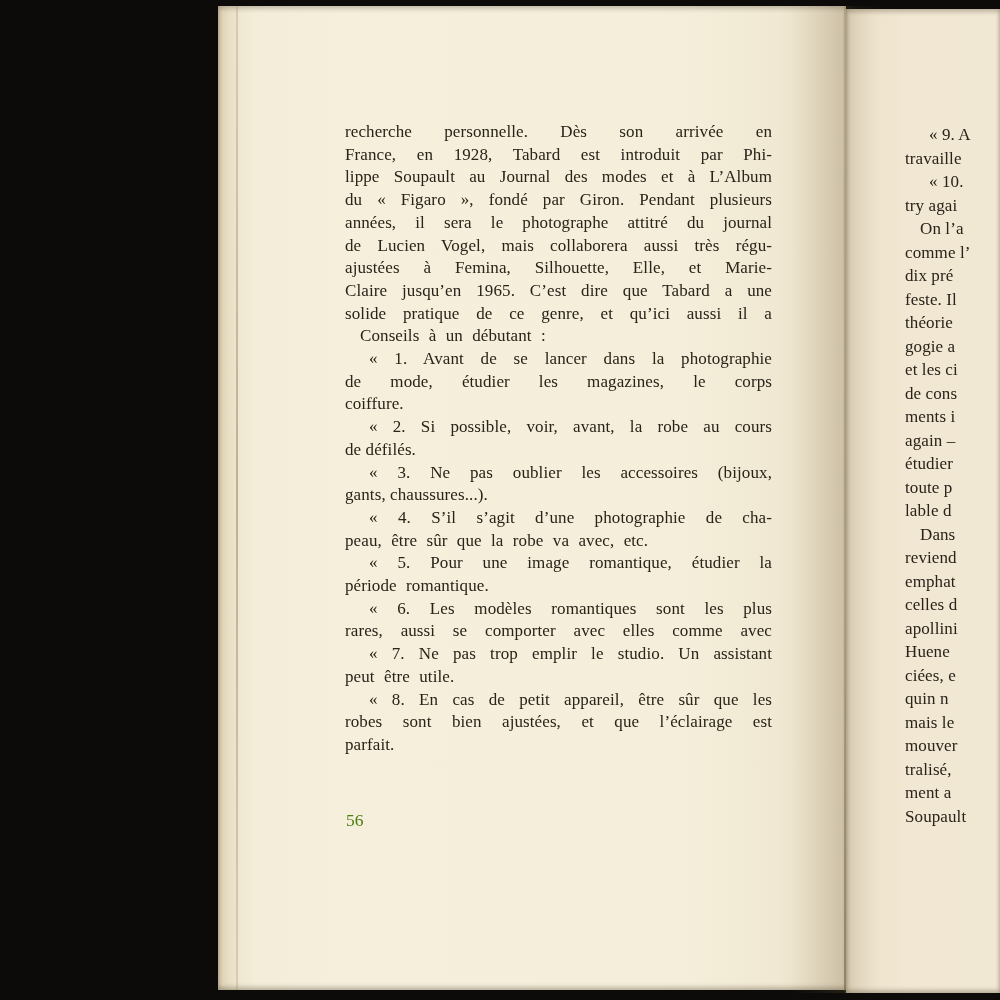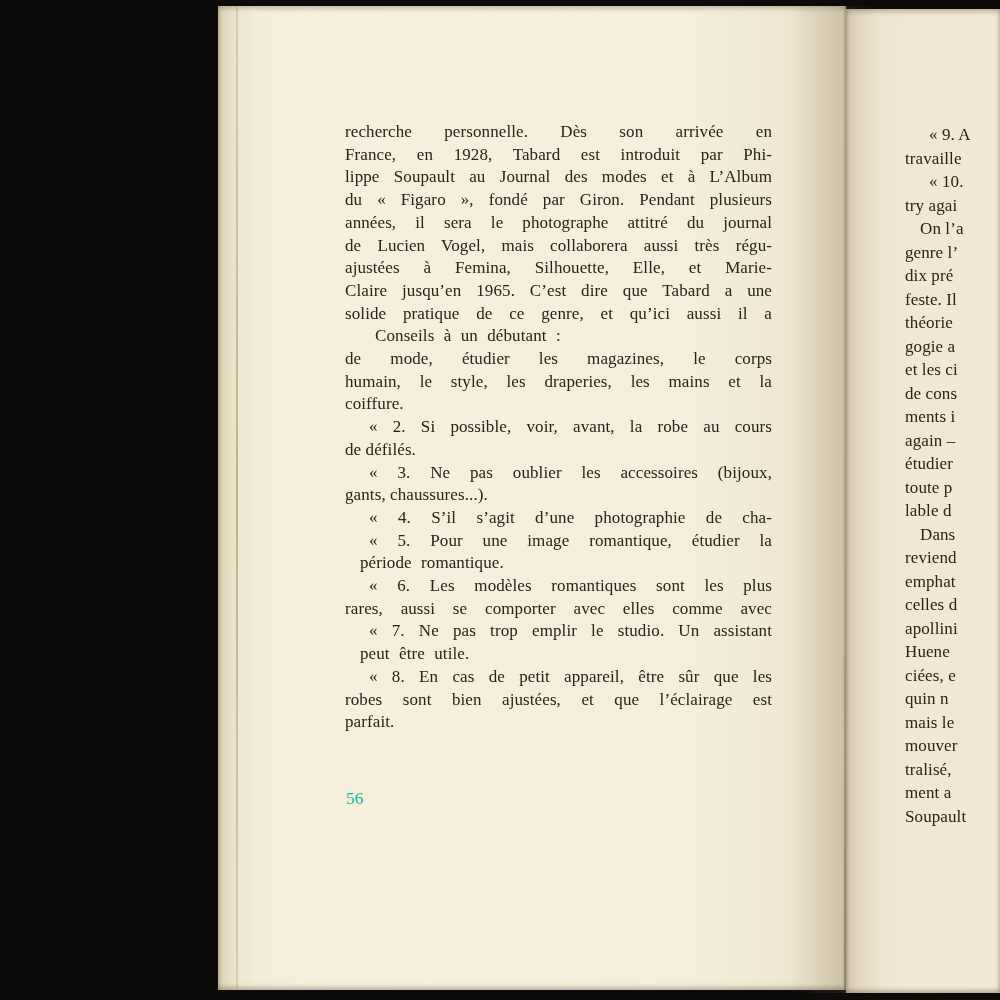--- a/index.html
+++ b/index.html
@@ -68,27 +68,27 @@
   .right-text {
     left: 905px; top: 123px;
     width: 200px;
     line-height: 23.5px;
   }
   .tline { min-height: 1em; }
   .right-text .tline { white-space: nowrap; }
   .just { text-align: justify; text-align-last: justify; }
   .ind1 { text-indent: 24px; }
   .ind2 { text-indent: 15px; }
-  .loose { word-spacing: 5px; margin-left: 15px; }
+  .loose { word-spacing: 5px; }
   .it { }
 
   .page-number {
     position: absolute;
-    left: 346px; top: 788px;
-    color: #14b8a6;
+    left: 346px; top: 810px;
+    color: #4d7c0f;
     font-size: 17.5px;
   }
 </style>
 </head>
 <body>
 
 <div class="spread">
 
   <div class="left-page"></div>
   <div class="fore-edge-line"></div>
@@ -101,48 +101,49 @@
       <div class="tline just"><span>recherche personnelle. Dès son arrivée en</span></div>
       <div class="tline just"><span>France, en 1928, Tabard est introduit par Phi-</span></div>
       <div class="tline just"><span>lippe Soupault au </span><span class="it">Journal des modes</span><span> et à </span><span class="it">L’Album</span></div>
       <div class="tline just"><span class="it">du « Figaro »</span><span>, fondé par Giron. Pendant plusieurs</span></div>
       <div class="tline just"><span>années, il sera le photographe attitré du journal</span></div>
       <div class="tline just"><span>de Lucien Vogel, mais collaborera aussi très régu-</span></div>
       <div class="tline just"><span>ajustées à </span><span class="it">Femina</span><span>, </span><span class="it">Silhouette</span><span>, </span><span class="it">Elle</span><span>, et </span><span class="it">Marie-</span></div>
       <div class="tline just"><span class="it">Claire</span><span> jusqu’en 1965. C’est dire que Tabard a une</span></div>
       <div class="tline just"><span>solide pratique de ce genre, et qu’ici aussi il a</span></div>
       <div class="tline ind2 loose"><span>Conseils à un débutant :</span></div>
+      <div class="tline just ind1"><span>« 1. Avant de se lancer dans la photographie</span></div>
       <div class="tline just"><span>de mode, étudier les magazines, le corps</span></div>
-      <div class="tline just"><span>humain, le style, les draperies, les mains et la</span></div>
       <div class="tline"><span>coiffure.</span></div>
       <div class="tline just ind1"><span>« 2. Si possible, voir, avant, la robe au cours</span></div>
       <div class="tline"><span>de défilés.</span></div>
       <div class="tline just ind1"><span>« 3. Ne pas oublier les accessoires (bijoux,</span></div>
       <div class="tline"><span>gants, chaussures...).</span></div>
       <div class="tline just ind1"><span>« 4. S’il s’agit d’une photographie de cha-</span></div>
+      <div class="tline loose"><span>peau, être sûr que la robe va avec, etc.</span></div>
       <div class="tline just ind1"><span>« 5. Pour une image romantique, étudier la</span></div>
       <div class="tline loose"><span>période romantique.</span></div>
       <div class="tline just ind1"><span>« 6. Les modèles romantiques sont les plus</span></div>
       <div class="tline just"><span>rares, aussi se comporter avec elles comme avec</span></div>
       <div class="tline just ind1"><span>« 7. Ne pas trop emplir le studio. Un assistant</span></div>
       <div class="tline loose"><span>peut être utile.</span></div>
       <div class="tline just ind1"><span>« 8. En cas de petit appareil, être sûr que les</span></div>
       <div class="tline just"><span>robes sont bien ajustées, et que l’éclairage est</span></div>
       <div class="tline"><span>parfait.</span></div>
     </div>
 
   <div class="page-number">56</div>
 
   <div class="text-block right-text">
       <div class="tline ind1"><span>« 9. A</span></div>
       <div class="tline"><span>travaille</span></div>
       <div class="tline ind1"><span>« 10.</span></div>
       <div class="tline"><span class="it">try agai</span></div>
       <div class="tline ind2"><span>On l’a</span></div>
-      <div class="tline"><span>genre l’</span></div>
+      <div class="tline"><span>comme l’</span></div>
       <div class="tline"><span>dix pré</span></div>
       <div class="tline"><span>feste. Il</span></div>
       <div class="tline"><span>théorie</span></div>
       <div class="tline"><span>gogie a</span></div>
       <div class="tline"><span>et les ci</span></div>
       <div class="tline"><span>de cons</span></div>
       <div class="tline"><span>ments i</span></div>
       <div class="tline"><span class="it">again –</span></div>
       <div class="tline"><span>étudier</span></div>
       <div class="tline"><span>toute p</span></div>

